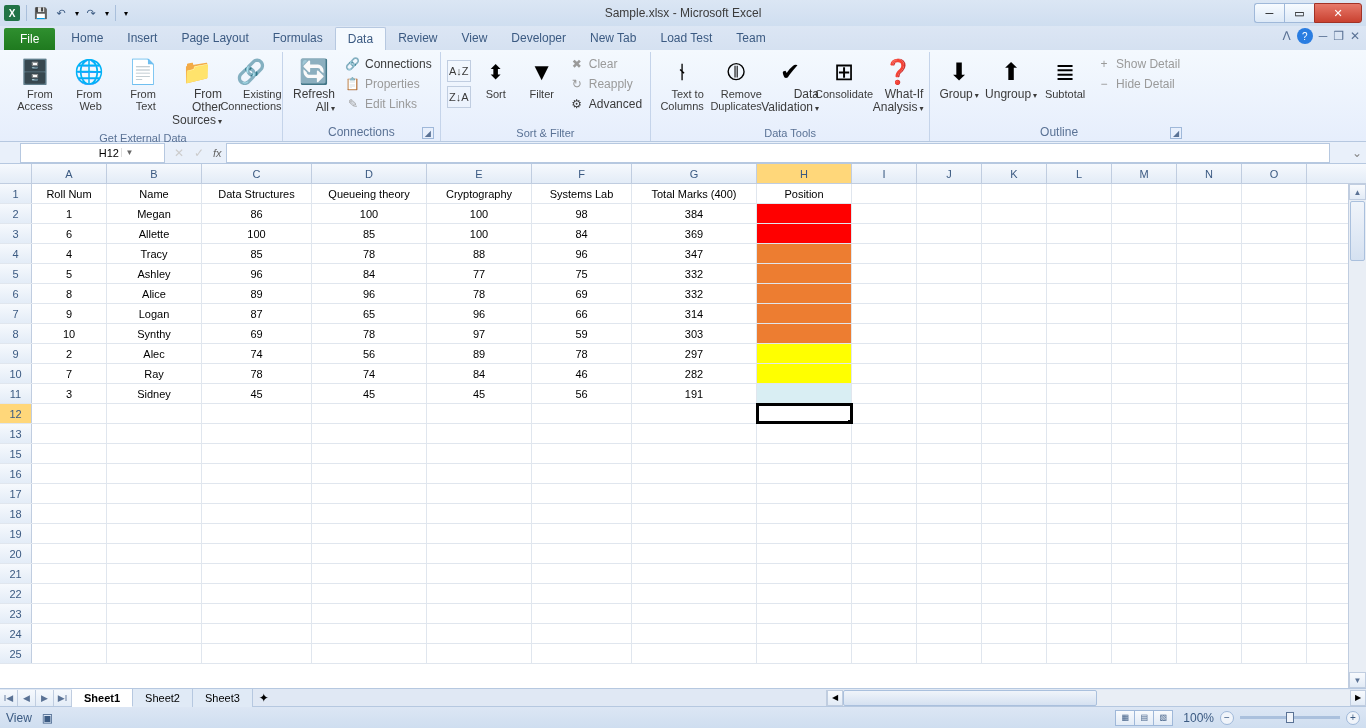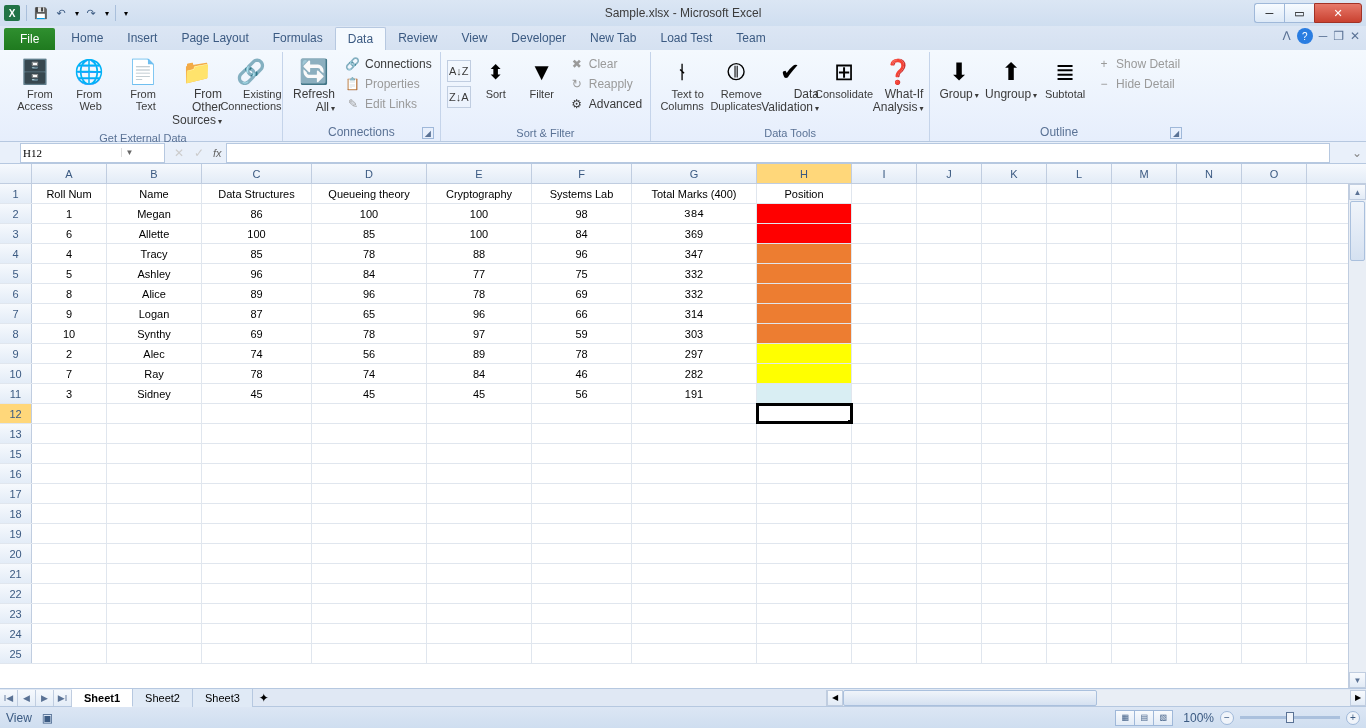--- a/index.html
+++ b/index.html
@@ -36,21 +36,21 @@
 .bigbtn .lbl { text-align:right; font-size:11px; color:#3b3b3b; line-height:1.1; }
 .smbtn { display:flex; align-items:center; gap:4px; font-size:11px; padding:2px; cursor:pointer; color:#3b3b3b; }
 .smbtn.disabled { color:#9a9a9a; }
 .smbtn .sico { width:16px; height:16px; display:flex; align-items:center; justify-content:center; font-size:12px; }
 .vstack { display:flex; flex-direction:column; gap:0px; }
 .dropdown-arrow { font-size:8px; margin-left:2px; }
 
 
 .formularow { height:22px; background:#e9f0fa; display:flex; align-items:center; border-bottom:1px solid #b6c8e0; }
 .namebox { width:145px; height:20px; background:white; border:1px solid #b6c8e0; margin-left:20px; display:flex; align-items:center; }
-.namebox input { border:none; outline:none; width:100px; text-align:left; font-size:11px; padding:2px;font-family:Liberation Serif, serif; }
+.namebox input { border:none; outline:none; width:100px; text-align:right; font-size:11px; padding:2px; }
 .namebox .dd { width:16px; text-align:center; font-size:8px; color:#666; border-left:1px solid #ddd; cursor:pointer; }
 .fxarea { display:flex; align-items:center; flex:1; margin-left:4px; }
 .fxbtn { width:20px; height:20px; display:flex; align-items:center; justify-content:center; color:#888; cursor:pointer; }
 .fx { font-style:italic; color:#666; font-size:11px; margin:0 4px; cursor:pointer; }
 .fbar { flex:1; height:20px; background:white; border:1px solid #b6c8e0; margin-right:18px; }
 .fbar-expand { width:18px; display:flex; align-items:center; justify-content:center; color:#888; cursor:pointer; }
 
 
 .gridwrap { position:relative; height:calc(728px - 26px - 24px - 92px - 22px - 18px - 22px); display:flex; flex-direction:column; }
 .grid { flex:1; overflow:hidden; position:relative; background:white; }
@@ -341,21 +341,21 @@
           <div class="cell" style="width: 65px;"></div>
         </div>
         <div class="row">
           <div class="rh">2</div>
           <div class="cell" style="width: 75px;">1</div>
           <div class="cell" style="width: 95px;">Megan</div>
           <div class="cell" style="width: 110px;">86</div>
           <div class="cell" style="width: 115px;">100</div>
           <div class="cell" style="width: 105px;">100</div>
           <div class="cell" style="width: 100px;">98</div>
-          <div class="cell" style="width: 125px; font-family: Liberation Mono, monospace;">384</div>
+          <div class="cell" style="width: 125px;">384</div>
           <div class="cell" style="width: 95px; background: rgb(255, 0, 0);"></div>
           <div class="cell" style="width: 65px;"></div>
           <div class="cell" style="width: 65px;"></div>
           <div class="cell" style="width: 65px;"></div>
           <div class="cell" style="width: 65px;"></div>
           <div class="cell" style="width: 65px;"></div>
           <div class="cell" style="width: 65px;"></div>
           <div class="cell" style="width: 65px;"></div>
         </div>
         <div class="row">

